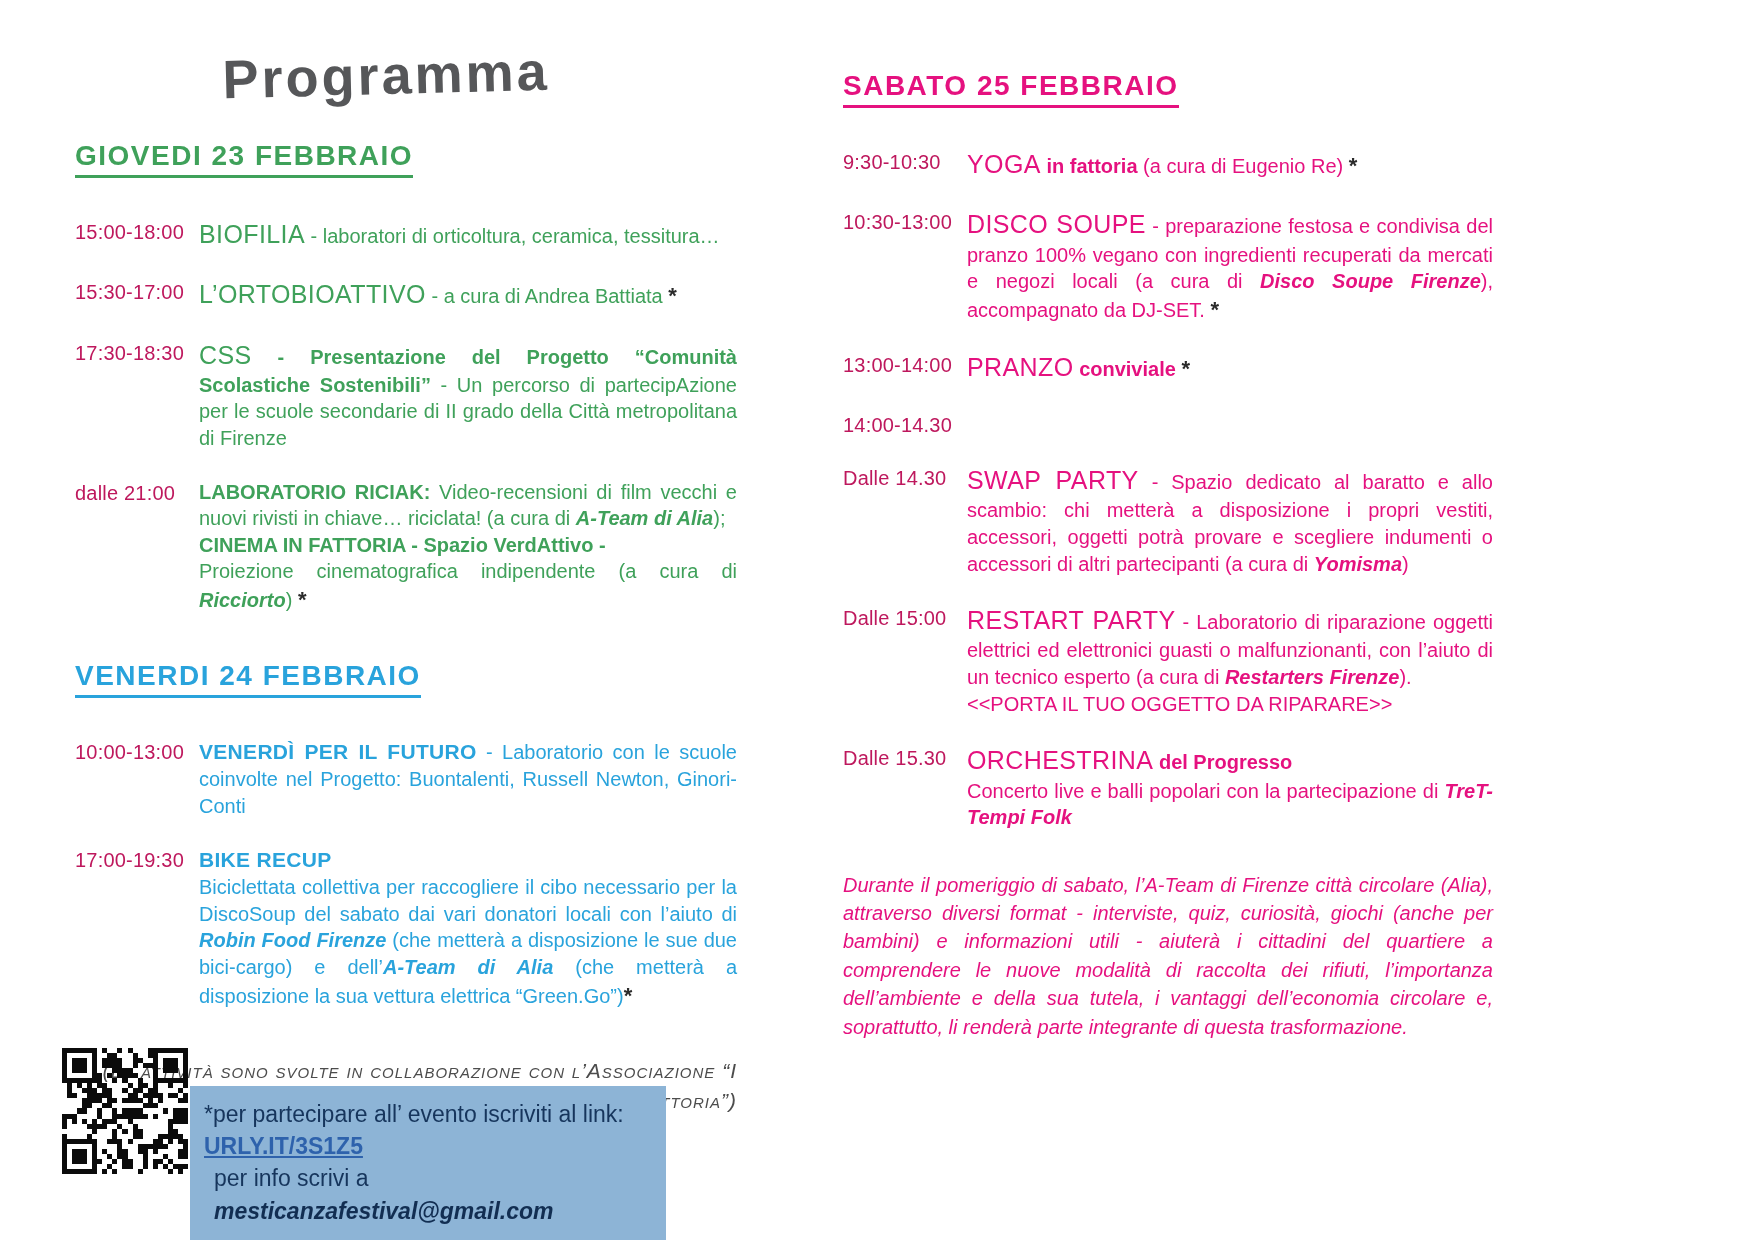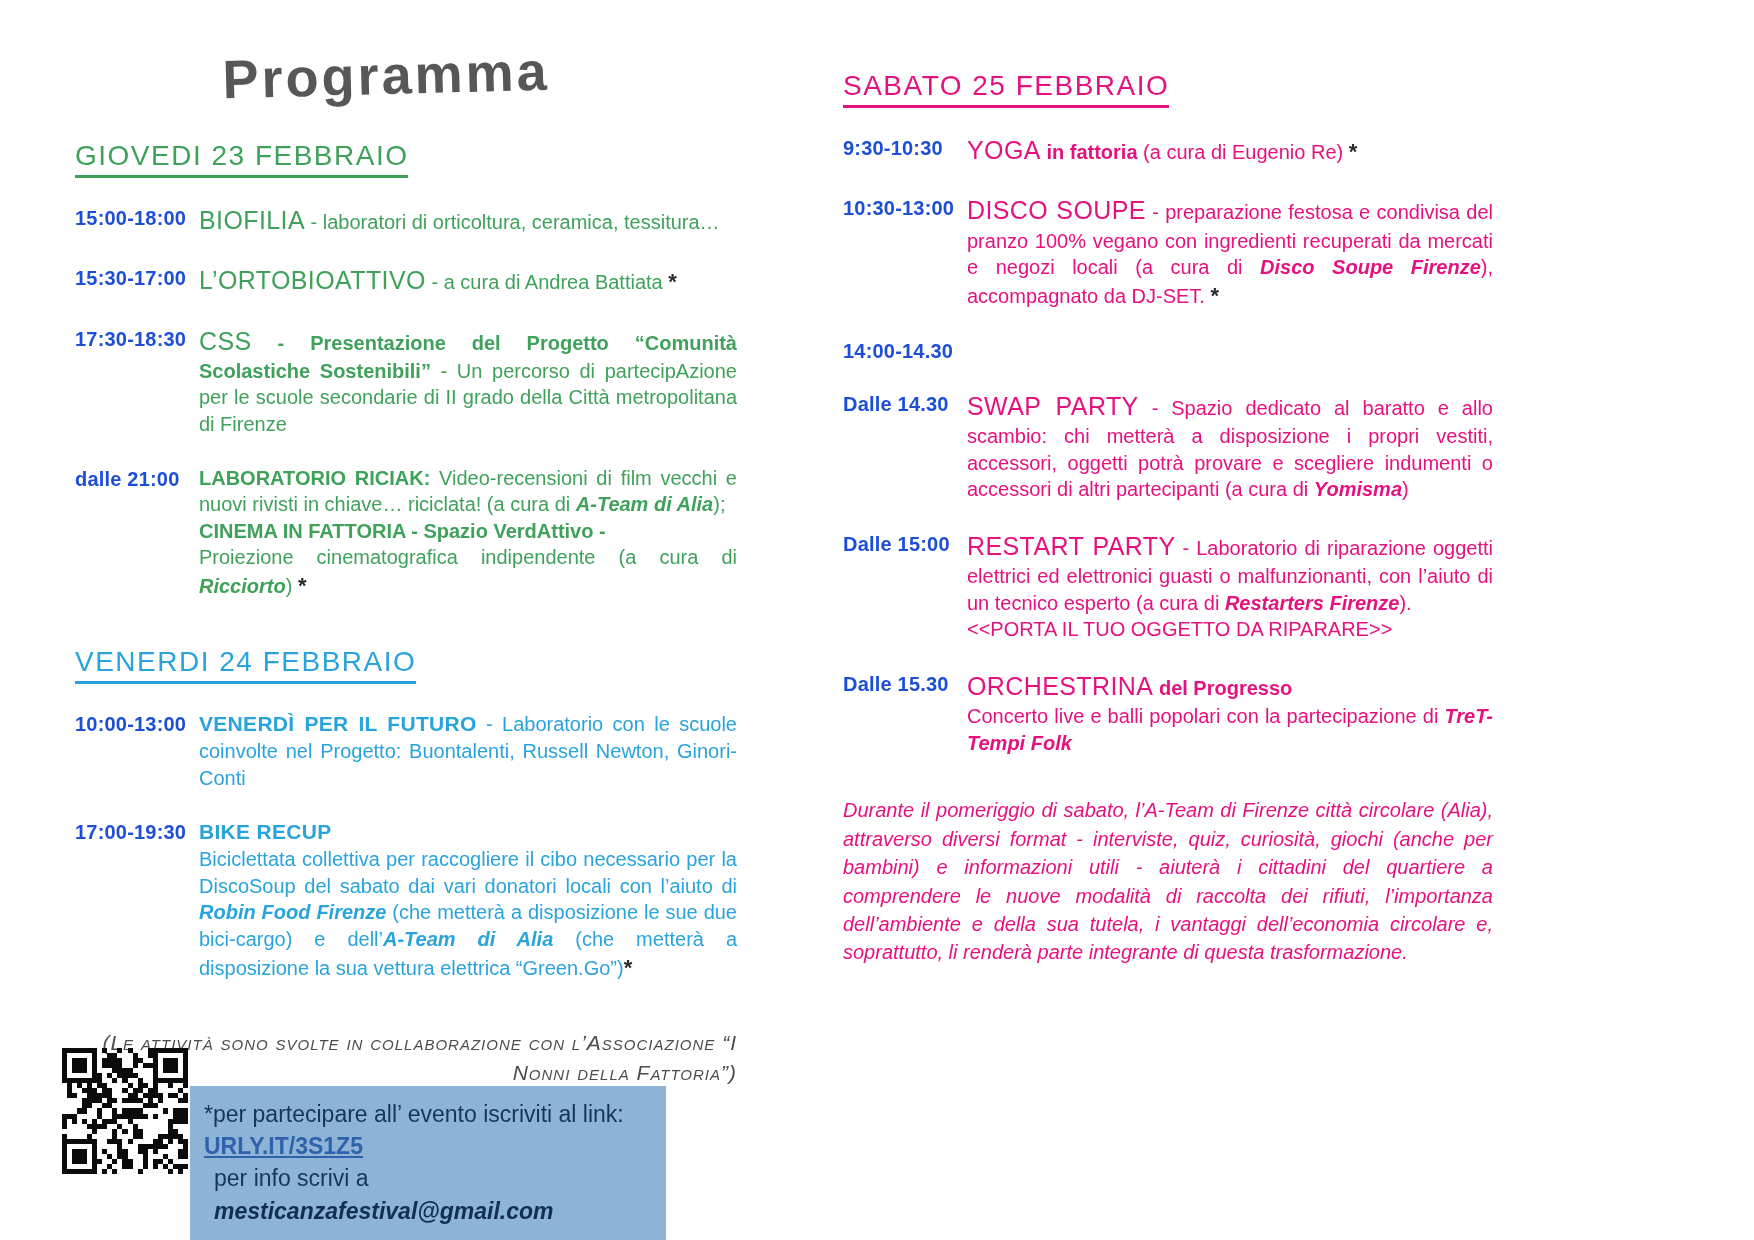--- a/index.html
+++ b/index.html
@@ -18,34 +18,34 @@
     letter-spacing:3px;
     transform:rotate(-1.5deg);
     margin:10px 40px 34px 0;
   }
 
   .day{--day-color:#000;}
   .day + .day{margin-top:46px;}
   .day-heading{
     display:inline-block;
     font-size:28px;
-    font-weight:normal;
+    font-weight:bold;
     letter-spacing:1.5px;
     color:var(--day-color);
     border-bottom:3px solid var(--day-color);
     padding-bottom:3px;
-    margin:0 0 26px 0;
+    margin:0 0 40px 0;
   }
   .events{margin:0;}
   .event{display:flex;align-items:flex-start;margin-bottom:27px;}
   .event-time{
     flex:0 0 124px;
     font-size:20px;
-    font-weight:bold;
-    color:#1d4ed8;
+    font-weight:normal;
+    color:#be185d;
     padding-top:3px;
     letter-spacing:.2px;
   }
   .event-desc{
     flex:1;
     font-size:20px;
     line-height:1.33;
     color:var(--day-color);
     text-align:justify;
     white-space:pre-line;
@@ -142,20 +142,24 @@
   <div class="col col-right">
     <div id="days-right">
         <div class="day" style="--day-color: #e5117f;"><div class="day-heading">SABATO 25 FEBBRAIO</div><div class="events">
             <div class="event">
               <div class="event-time">9:30-10:30</div>
               <div class="event-desc"><span class="sg-title">YOGA</span><span class="sg-b"> in fattoria</span><span class="sg-n"> (a cura di Eugenio Re) </span><span class="sg-ast">*</span></div>
             </div>
             <div class="event">
               <div class="event-time">10:30-13:00</div>
               <div class="event-desc"><span class="sg-title">DISCO SOUPE</span><span class="sg-n"> - preparazione festosa e condivisa del pranzo 100% vegano con ingredienti recuperati da mercati e negozi locali (a cura di </span><span class="sg-bi">Disco Soupe Firenze</span><span class="sg-n">), accompagnato da DJ-SET. </span><span class="sg-ast">*</span></div>
+            </div>
+            <div class="event">
+              <div class="event-time">13:00-14:00</div>
+              <div class="event-desc"><span class="sg-title">PRANZO</span><span class="sg-b"> conviviale </span><span class="sg-ast">*</span></div>
             </div>
             <div class="event">
               <div class="event-time">14:00-14.30</div>
             </div>
             <div class="event">
               <div class="event-time">Dalle 14.30</div>
               <div class="event-desc"><span class="sg-title">SWAP PARTY</span><span class="sg-n"> - Spazio dedicato al baratto e allo scambio: chi metterà a disposizione i propri vestiti, accessori, oggetti potrà provare e scegliere indumenti o accessori di altri partecipanti (a cura di </span><span class="sg-bi">Yomisma</span><span class="sg-n">)</span></div>
             </div>
             <div class="event">
               <div class="event-time">Dalle 15:00</div>

